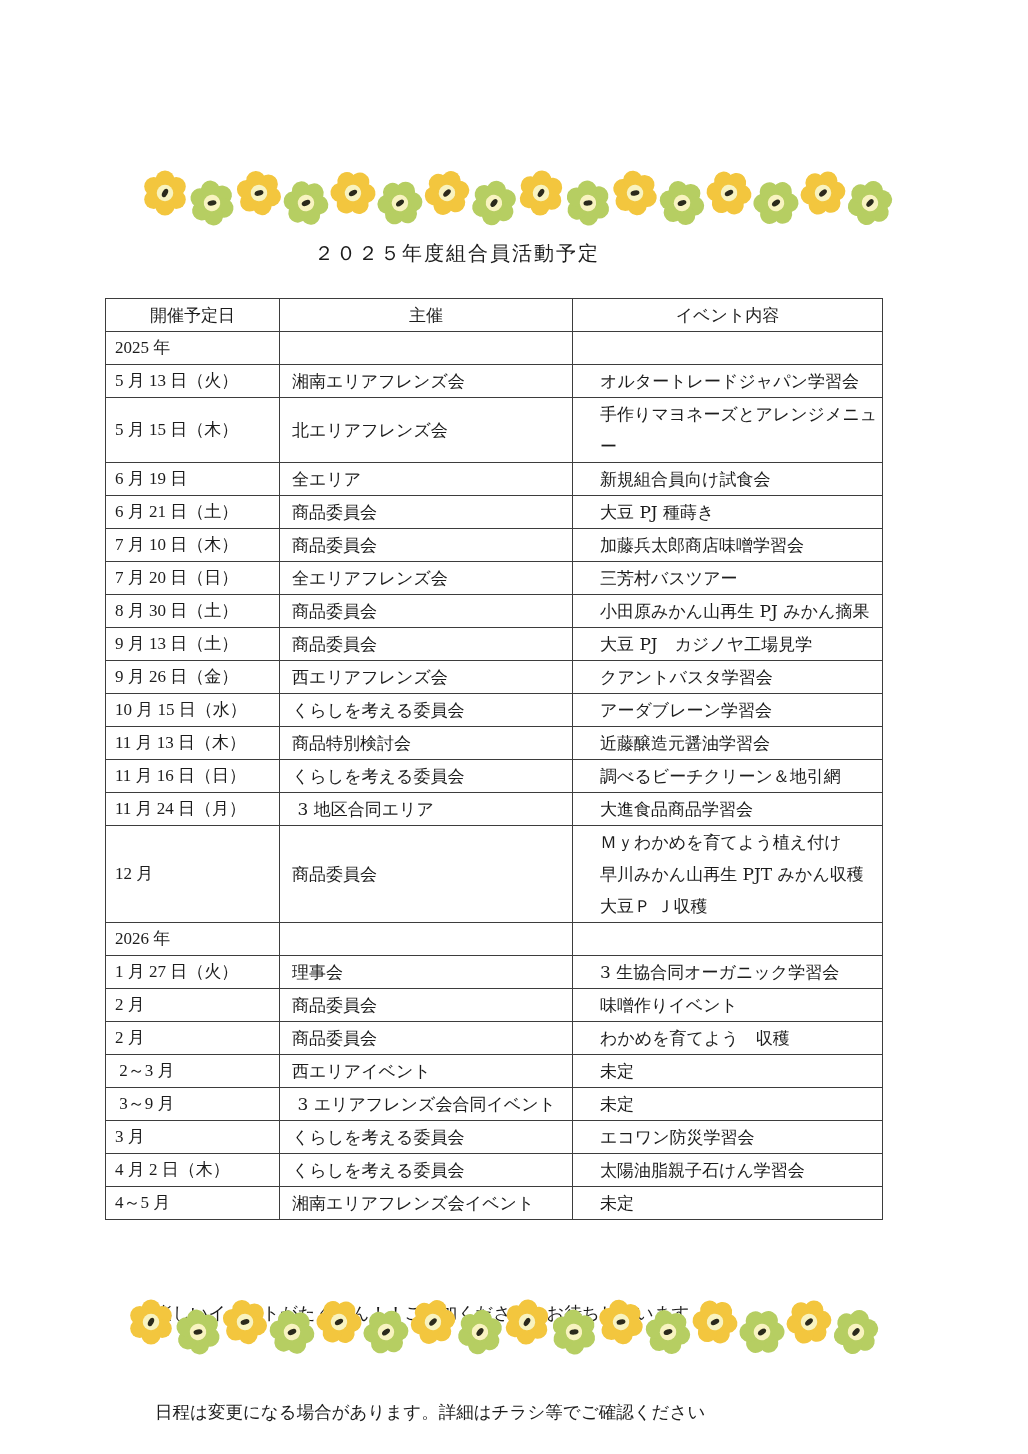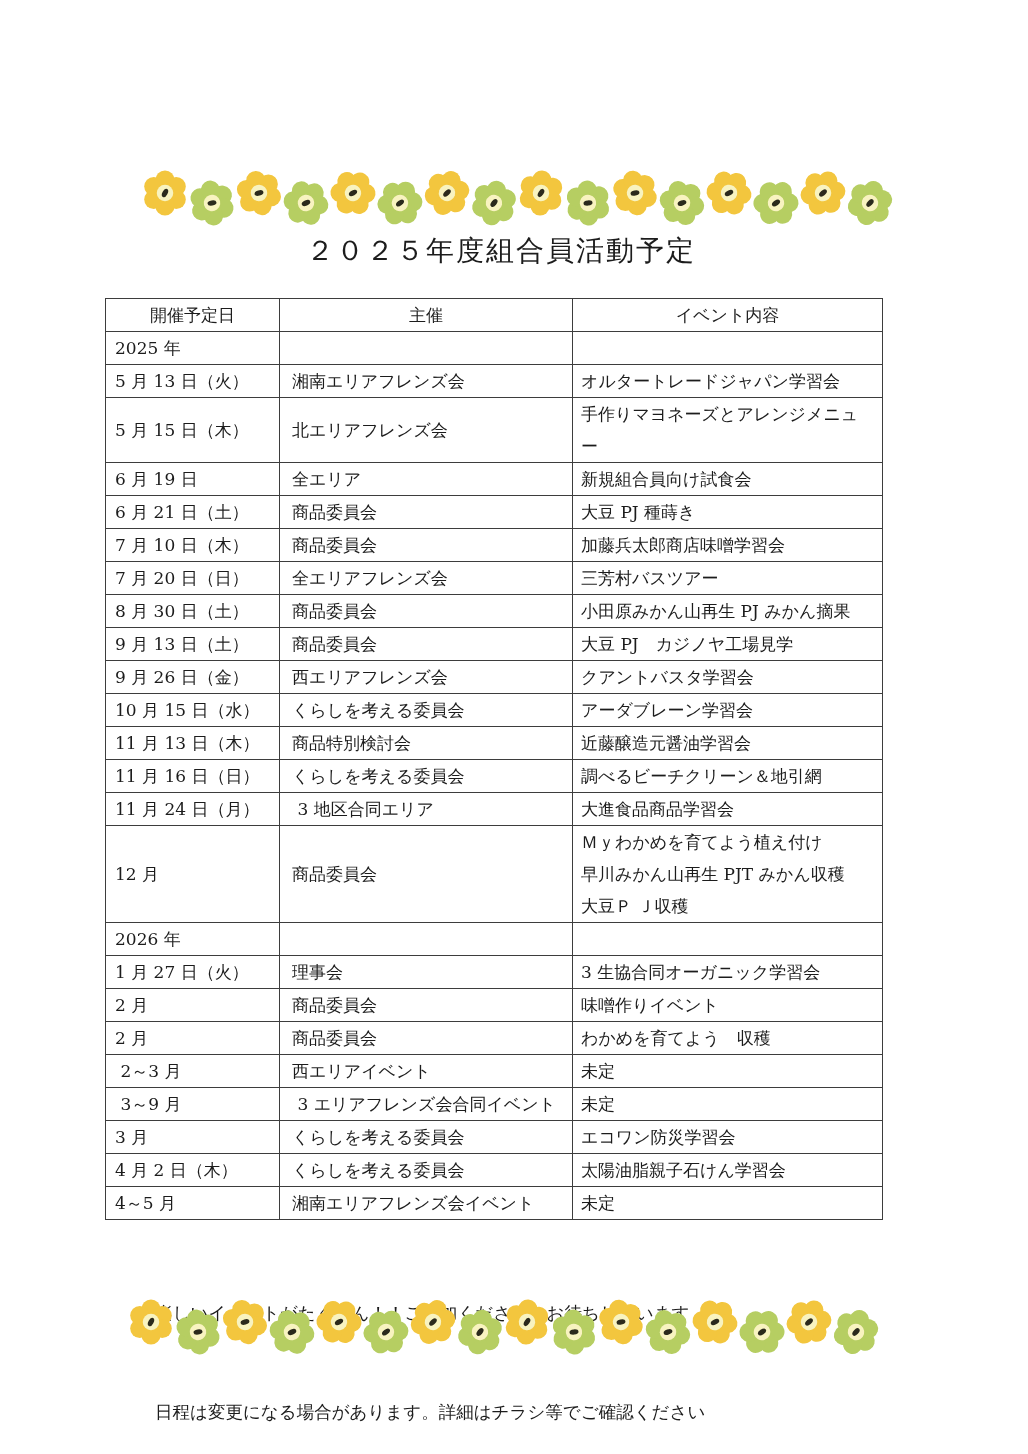--- a/index.html
+++ b/index.html
@@ -28,22 +28,22 @@
     width: 47px;
     height: 58px;
     flex: 0 0 47px;
   }
   .flower svg { display: block; }
   .flower.green svg { margin-top: 10px; }
   .doc-title {
     position: absolute;
     top: 232px;
     left: 306px;
-    margin: 0;
-    font-size: 28px;
+    margin: 8px;
+    font-size: 20px;
     font-weight: normal;
     letter-spacing: 2px;
     white-space: pre;
   }
   table.schedule {
     position: absolute;
     top: 298px;
     left: 105px;
     width: 777px;
     border-collapse: collapse;
@@ -57,23 +57,23 @@
     padding: 0;
     font-weight: normal;
     white-space: pre-wrap;
     overflow: hidden;
     vertical-align: middle;
   }
   table.schedule th { text-align: center; height: 32px; margin-top: 36px; }
   table.schedule col.c0 { width: 174px; }
   table.schedule col.c1 { width: 293px; }
   table.schedule col.c2 { width: 310px; }
-  table.schedule td.c0 { padding-left: 9px; }
+  table.schedule td.c0 { padding-left: 9px; font-family: Liberation Serif, serif; }
   table.schedule td.c1 { padding-left: 12px; }
-  table.schedule td.c2 { padding-left: 8px; }
+  table.schedule td.c2 { padding-left: 27px; }
   .footer-notes {
     position: absolute;
     top: 1231px;
     left: 155px;
     font-size: 17.5px;
     line-height: 33px;
     white-space: pre;
   }
 </style>
 </head>

